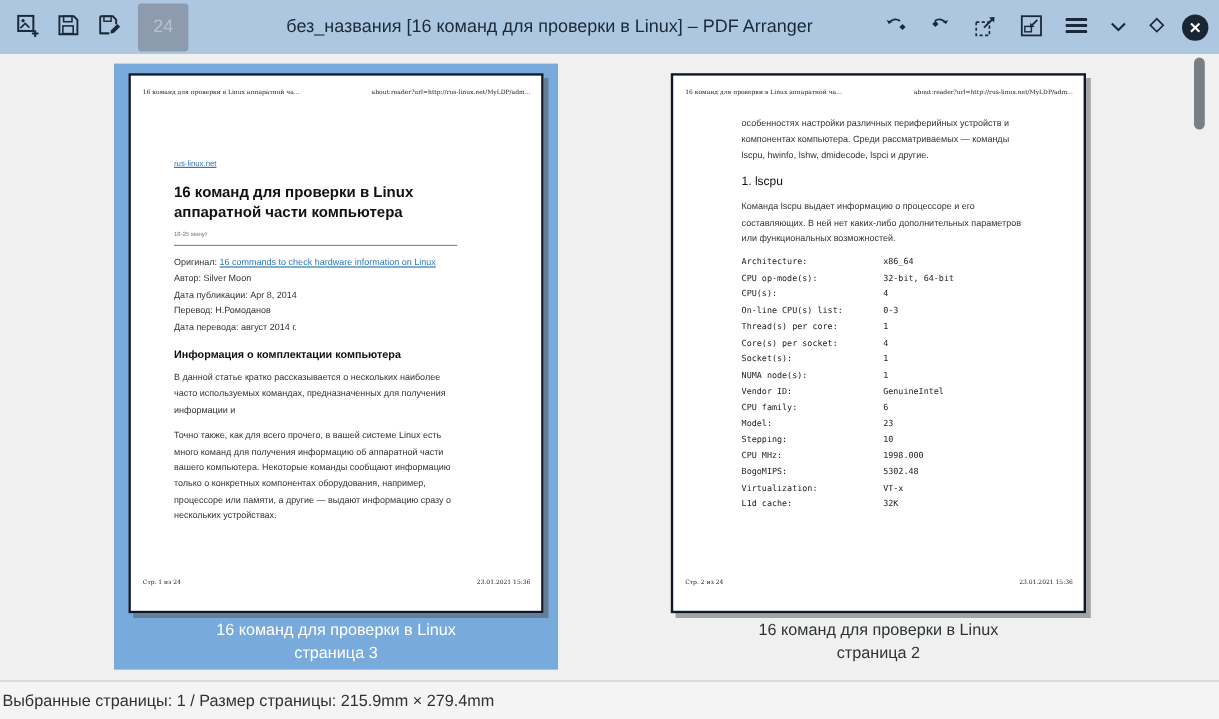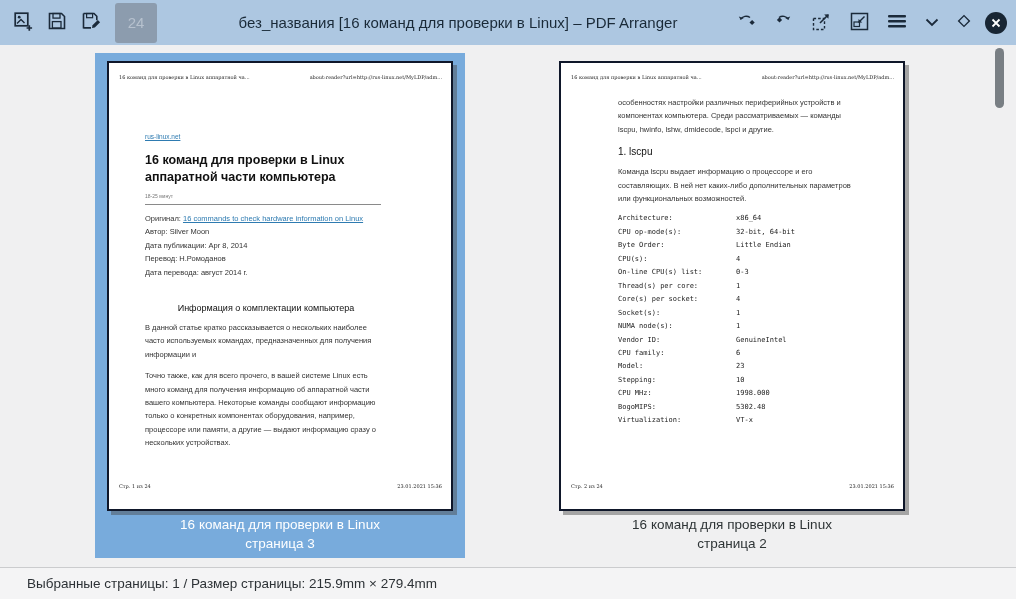--- a/index.html
+++ b/index.html
@@ -51,38 +51,38 @@
   .p1-body { position:absolute; left:36px; top:62px; width:242px; }
   .site-link { font-size:6.5px; color:#2e7bb1; text-decoration:underline; display:inline-block; }
   .doc-title { font-size:12.5px; font-weight:bold; color:#111; line-height:17px;
     margin-top:9px; }
   .readtime { font-size:5px; color:#777; margin-top:7px; }
   .rule { border:none; border-top:1px solid #8a8a8a; margin-top:5px; width:236px; }
   .body-text { font-size:7.5px; line-height:13.4px; color:#333; }
   .orig { margin-top:7px; }
   .a-link { color:#2e7bb1; text-decoration:underline; }
   .meta-block { margin-top:0px; }
-  .sec-h { font-size:9px; font-weight:normal; color:#111; margin-top:24px;text-align:center; }
+  .sec-h { font-size:9px; font-weight:bold; color:#111; margin-top:11px; }
   .para { margin-top:8px; }
 
   .p2-body { position:absolute; left:57px; top:33px; width:242px; }
   .sec-h2 { font-size:10px; font-weight:normal; color:#111; margin-top:10px; }
   .term { font-family:"DejaVu Sans Mono", monospace; font-size:7px; line-height:13.45px;
     color:#222; margin-top:7px; }
   .term-row { display:flex; white-space:pre; }
   .term-k { width:118px; }
 
   
   .scroll-thumb { position:absolute; right:12px; top:3px; width:9px; height:60px;
     background:#797f84; border-radius:4.5px; cursor:pointer; }
 
   
   .statusbar { position:absolute; bottom:0; left:0; width:1016px; height:32px;
     background:#f4f4f5; border-top:1px solid #cbccce; display:flex; align-items:center;
-    padding-left:27px; font-size:13.5px; color:#2d3236; }
+    padding-left:2px; font-size:13.5px; color:#2d3236; }
 </style>
 </head>
 <body>
 
 <div class="titlebar">
   <div class="tb-left">
     <button class="tb-btn">
       <span>
         <svg width="19" height="19" viewBox="0 0 19 19">
           <rect x="1.2" y="1.2" width="12.6" height="12.6" class="icon-stroke" stroke-width="1.7"></rect>
@@ -231,34 +231,34 @@
           <span>16 команд для проверки в Linux аппаратной ча...</span>
           <span>about:reader?url=http://rus-linux.net/MyLDP/adm...</span>
         </div>
         <div class="p2-body">
           <div class="body-text">особенностях настройки различных периферийных устройств и компонентах компьютера. Среди рассматриваемых — команды lscpu, hwinfo, lshw, dmidecode, lspci и другие.</div>
           <div class="sec-h2">1. lscpu</div>
           <div class="body-text para">Команда lscpu выдает информацию о процессоре и его составляющих. В ней нет каких-либо дополнительных параметров или функциональных возможностей.</div>
           <div class="term">
             <div class="term-row"><span class="term-k">Architecture:</span><span>x86_64</span></div>
             <div class="term-row"><span class="term-k">CPU op-mode(s):</span><span>32-bit, 64-bit</span></div>
-            <div class="term-row"><span class="term-k">Byte Order:</span><span>Little Endian</span></div>
             <div class="term-row"><span class="term-k">CPU(s):</span><span>4</span></div>
             <div class="term-row"><span class="term-k">On-line CPU(s) list:</span><span>0-3</span></div>
             <div class="term-row"><span class="term-k">Thread(s) per core:</span><span>1</span></div>
             <div class="term-row"><span class="term-k">Core(s) per socket:</span><span>4</span></div>
             <div class="term-row"><span class="term-k">Socket(s):</span><span>1</span></div>
             <div class="term-row"><span class="term-k">NUMA node(s):</span><span>1</span></div>
             <div class="term-row"><span class="term-k">Vendor ID:</span><span>GenuineIntel</span></div>
             <div class="term-row"><span class="term-k">CPU family:</span><span>6</span></div>
             <div class="term-row"><span class="term-k">Model:</span><span>23</span></div>
             <div class="term-row"><span class="term-k">Stepping:</span><span>10</span></div>
             <div class="term-row"><span class="term-k">CPU MHz:</span><span>1998.000</span></div>
             <div class="term-row"><span class="term-k">BogoMIPS:</span><span>5302.48</span></div>
             <div class="term-row"><span class="term-k">Virtualization:</span><span>VT-x</span></div>
+            <div class="term-row"><span class="term-k">L1d cache:</span><span>32K</span></div>
           </div>
         </div>
         <div class="pf-row">
           <span>Стр. 2 из 24</span>
           <span>23.01.2021 15:36</span>
         </div>
       </div>
     </div>
     <div class="caption">
       <div>16 команд для проверки в Linux</div>

